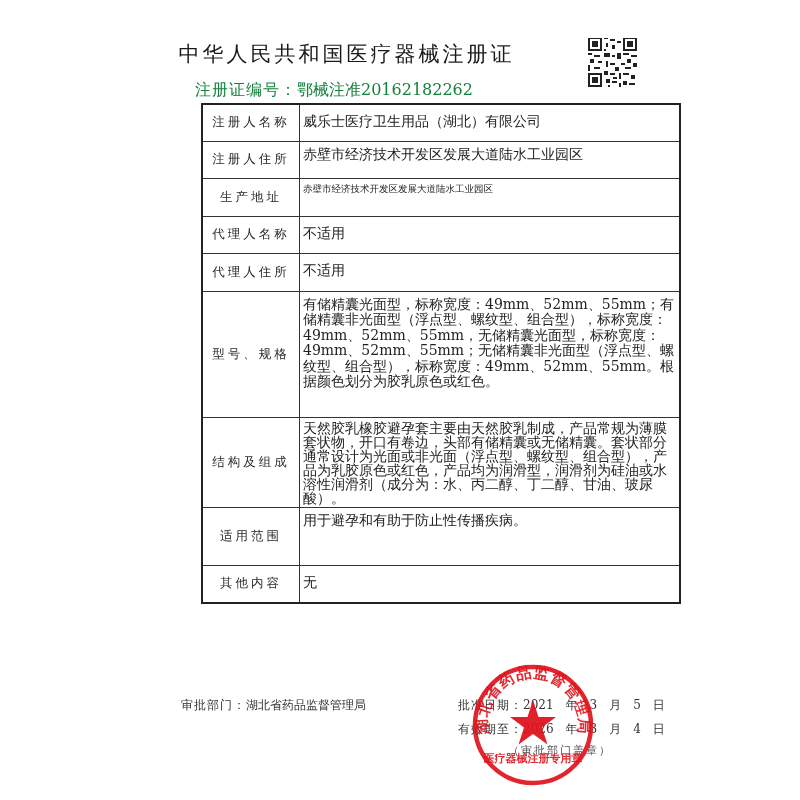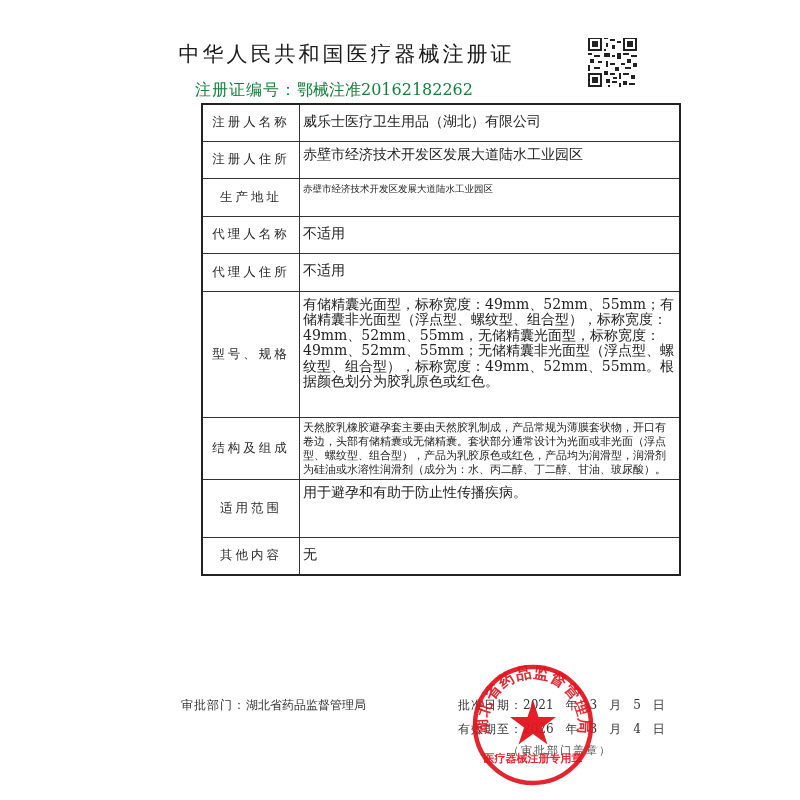--- a/index.html
+++ b/index.html
@@ -10,21 +10,21 @@
     .reg-no { position: absolute; left: 195px; top: 80px; font-size: 16px; color: #15803d; }
     .reg-no .lbl { font-family: "DejaVu Sans", sans-serif; letter-spacing: 1px; }
     .qr { position: absolute; left: 588px; top: 37px; width: 49px; height: 50px; }
     table.cert { position: absolute; left: 161px; top: 103px; width: 480px; border-collapse: collapse;
                  border: 2px solid #222; table-layout: fixed; margin-left: 40px; }
     table.cert td { border: 1px solid #333; padding: 0; vertical-align: top; }
     td.label { width: 96px; text-align: center; vertical-align: middle !important;
                font-family: "DejaVu Sans", sans-serif; font-size: 12.5px; letter-spacing: 3px; color: #2a2a2a; }
     td.value { padding: 5px 3px 2px 3px !important; font-size: 14px; line-height: 15.5px; color: #222; }
     td.value.small { font-size: 9.5px; line-height: 12px; padding-top: 4px !important; }
-    td.value.mid { font-size: 11px; line-height: 14px; padding-top: 3px !important; }
+    td.value.mid { font-size: 14px; line-height: 14px; padding-top: 3px !important; }
     td.value.vcenter { vertical-align: middle !important; padding-top: 0 !important; }
     .footer-dept { position: absolute; left: 181px; top: 697px; font-size: 12px; color: #333; }
     .footer-dept .lbl { font-family: Liberation Sans, sans-serif; letter-spacing: 1px; }
     .date-line { position: absolute; left: 458px; font-size: 12px; color: #333; white-space: nowrap; }
     .date-line .lbl { font-family: "DejaVu Sans", sans-serif; letter-spacing: 1px; }
     .date-line .sp { display: inline-block; width: 12px; }
     .seal-note { position: absolute; left: 508px; top: 743px; font-size: 11px; color: #555; letter-spacing: 2px; }
     .stamp { position: absolute; left: 470px; top: 662px; width: 126px; height: 126px; }
   </style>
 </head>

